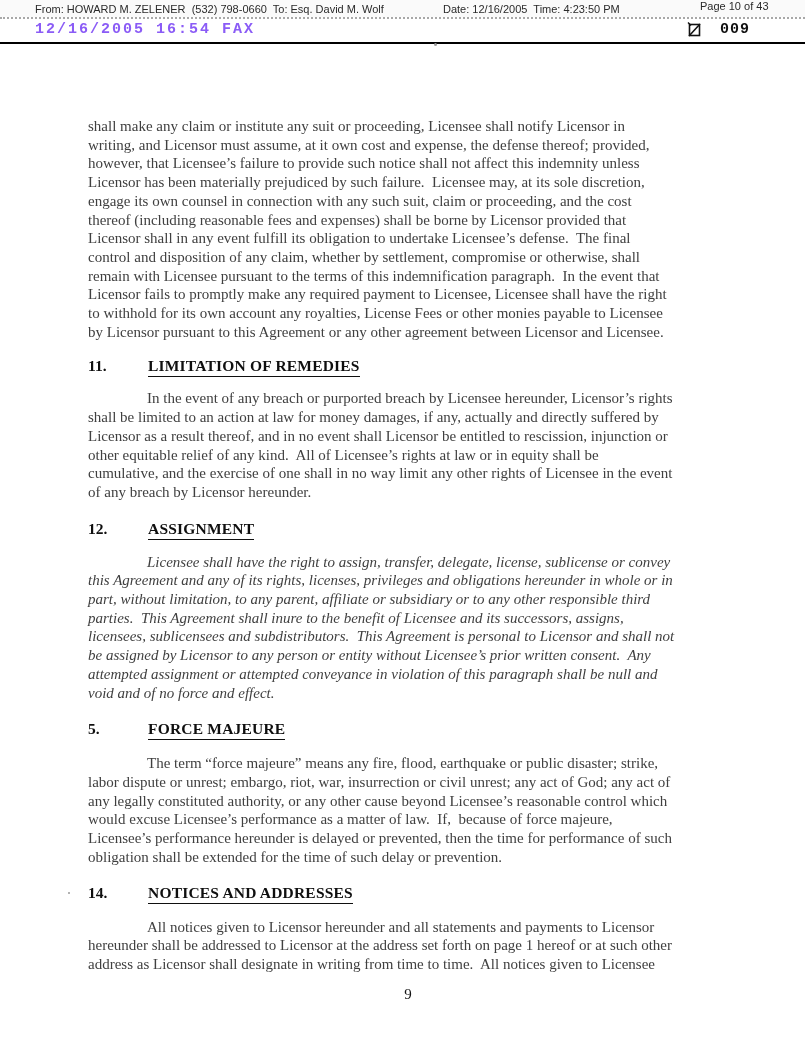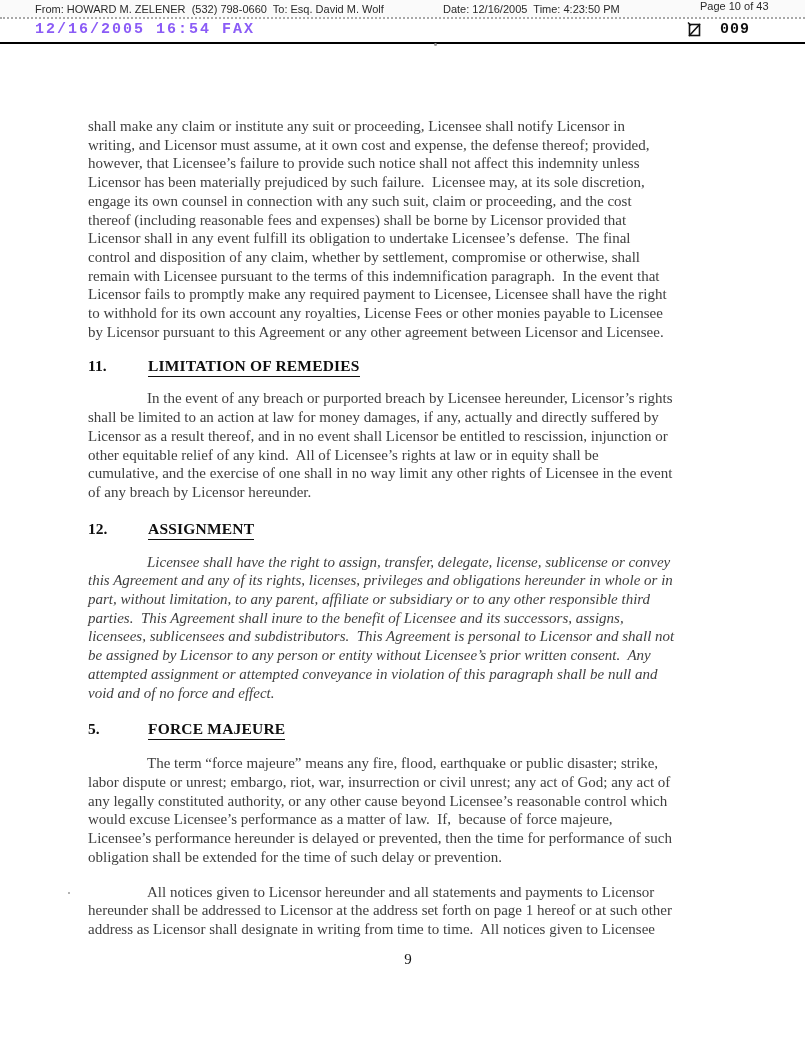--- a/index.html
+++ b/index.html
@@ -156,20 +156,23 @@
     <div class="section-heading mt-h2">
       <span class="num">5.</span><span class="title">FORCE MAJEURE</span>
     </div>
     <p class="para indented mt-p3">The term “force majeure” means any fire, flood, earthquake or public disaster; strike,
 labor dispute or unrest; embargo, riot, war, insurrection or civil unrest; any act of God; any act of
 any legally constituted authority, or any other cause beyond Licensee’s reasonable control which
 would excuse Licensee’s performance as a matter of law.  If,  because of force majeure,
 Licensee’s performance hereunder is delayed or prevented, then the time for performance of such
 obligation shall be extended for the time of such delay or prevention.</p>
 
+    <div class="section-heading mt-h3">
+      <span class="num">14.</span><span class="title">NOTICES AND ADDRESSES</span>
+    </div>
     <p class="para indented mt-p3">All notices given to Licensor hereunder and all statements and payments to Licensor
 hereunder shall be addressed to Licensor at the address set forth on page 1 hereof or at such other
 address as Licensor shall designate in writing from time to time.  All notices given to Licensee</p>
 
     <div class="page-number">9</div>
 
   </main>
 </div>
 
 </body></html>

